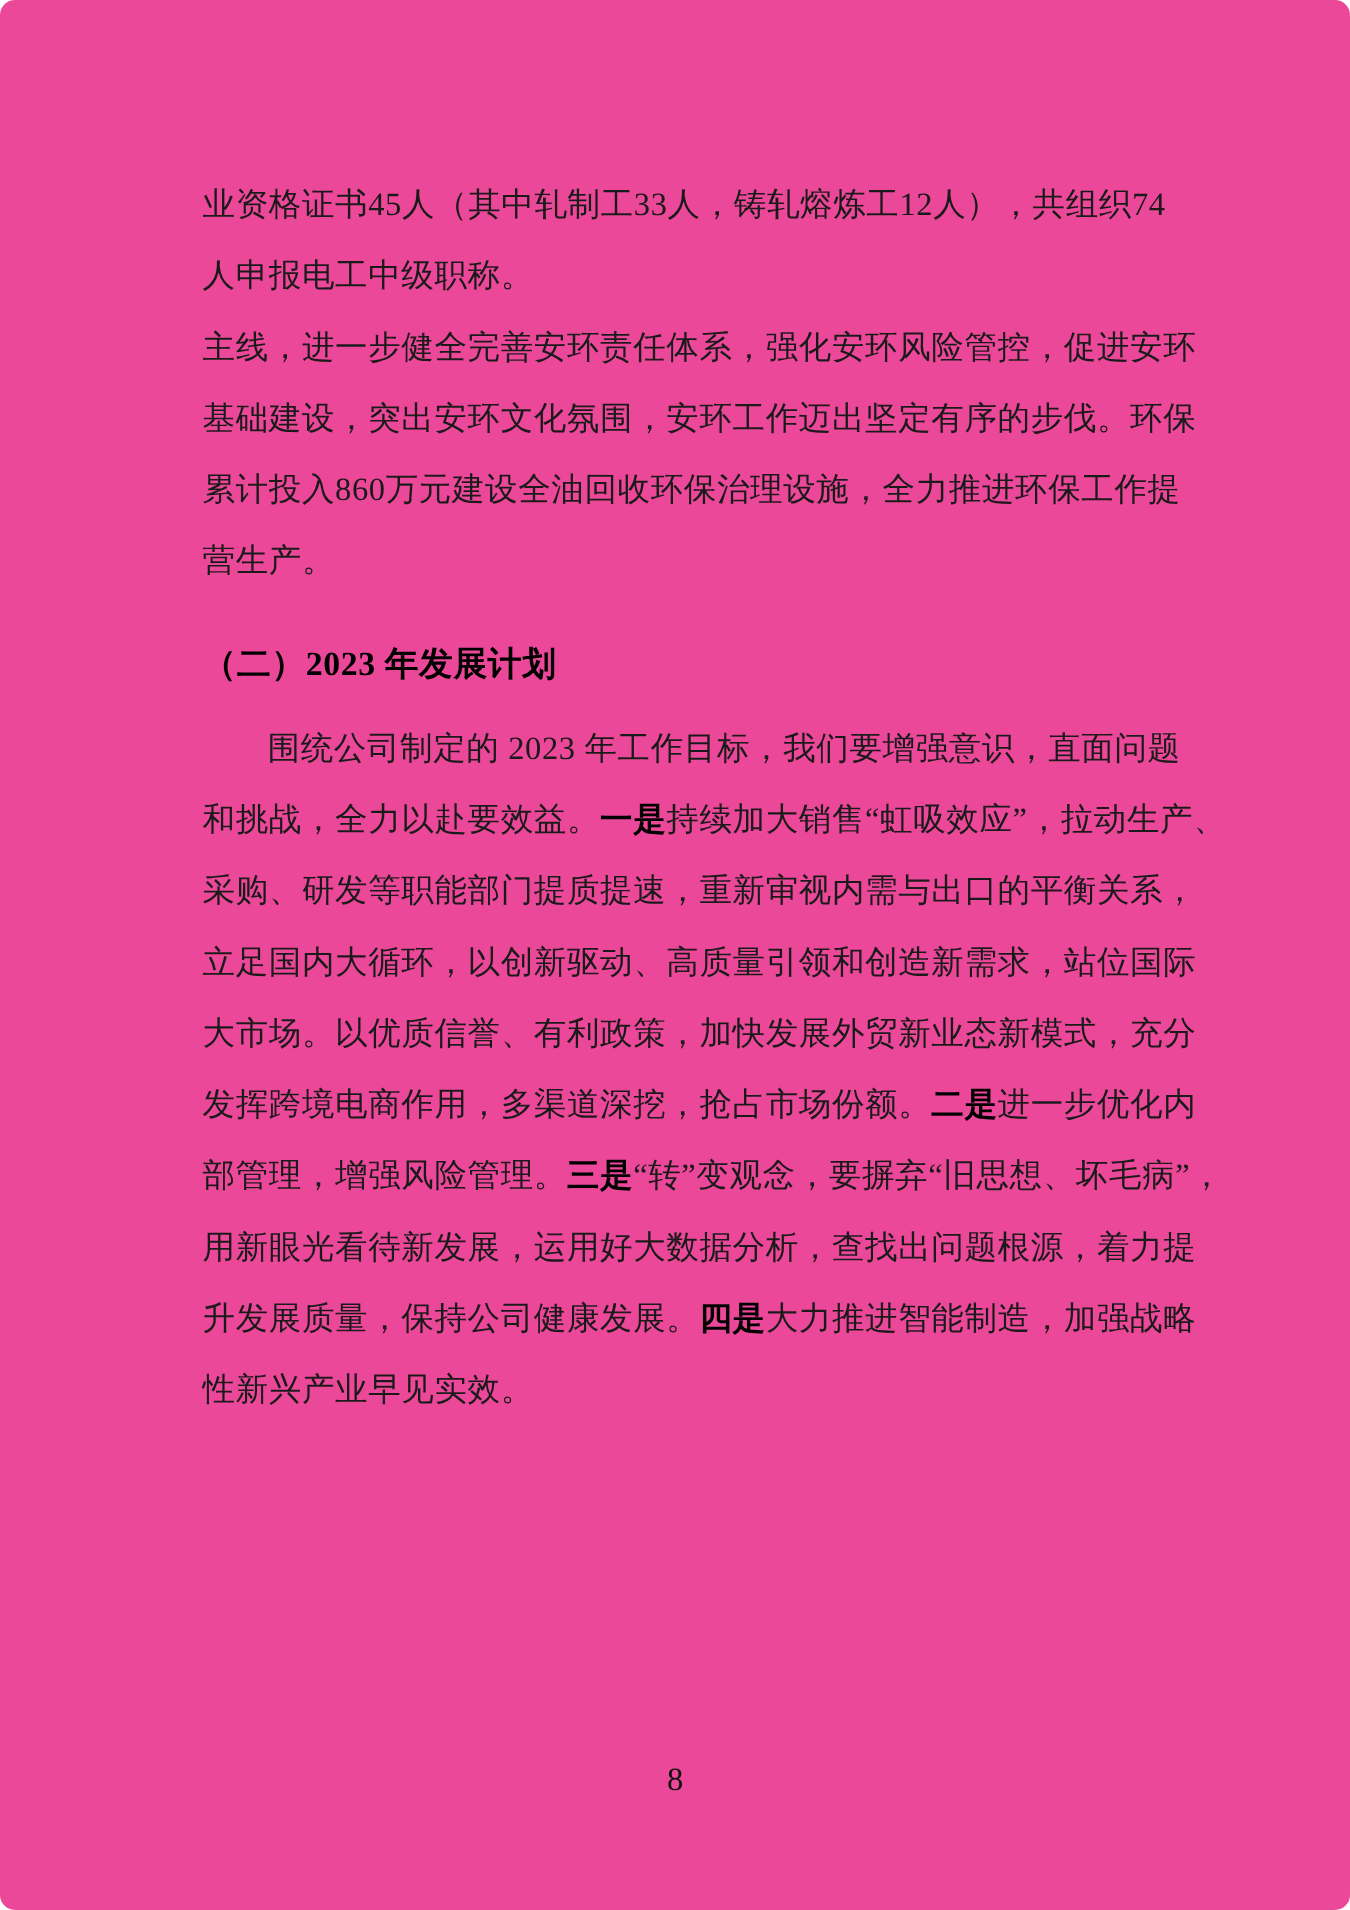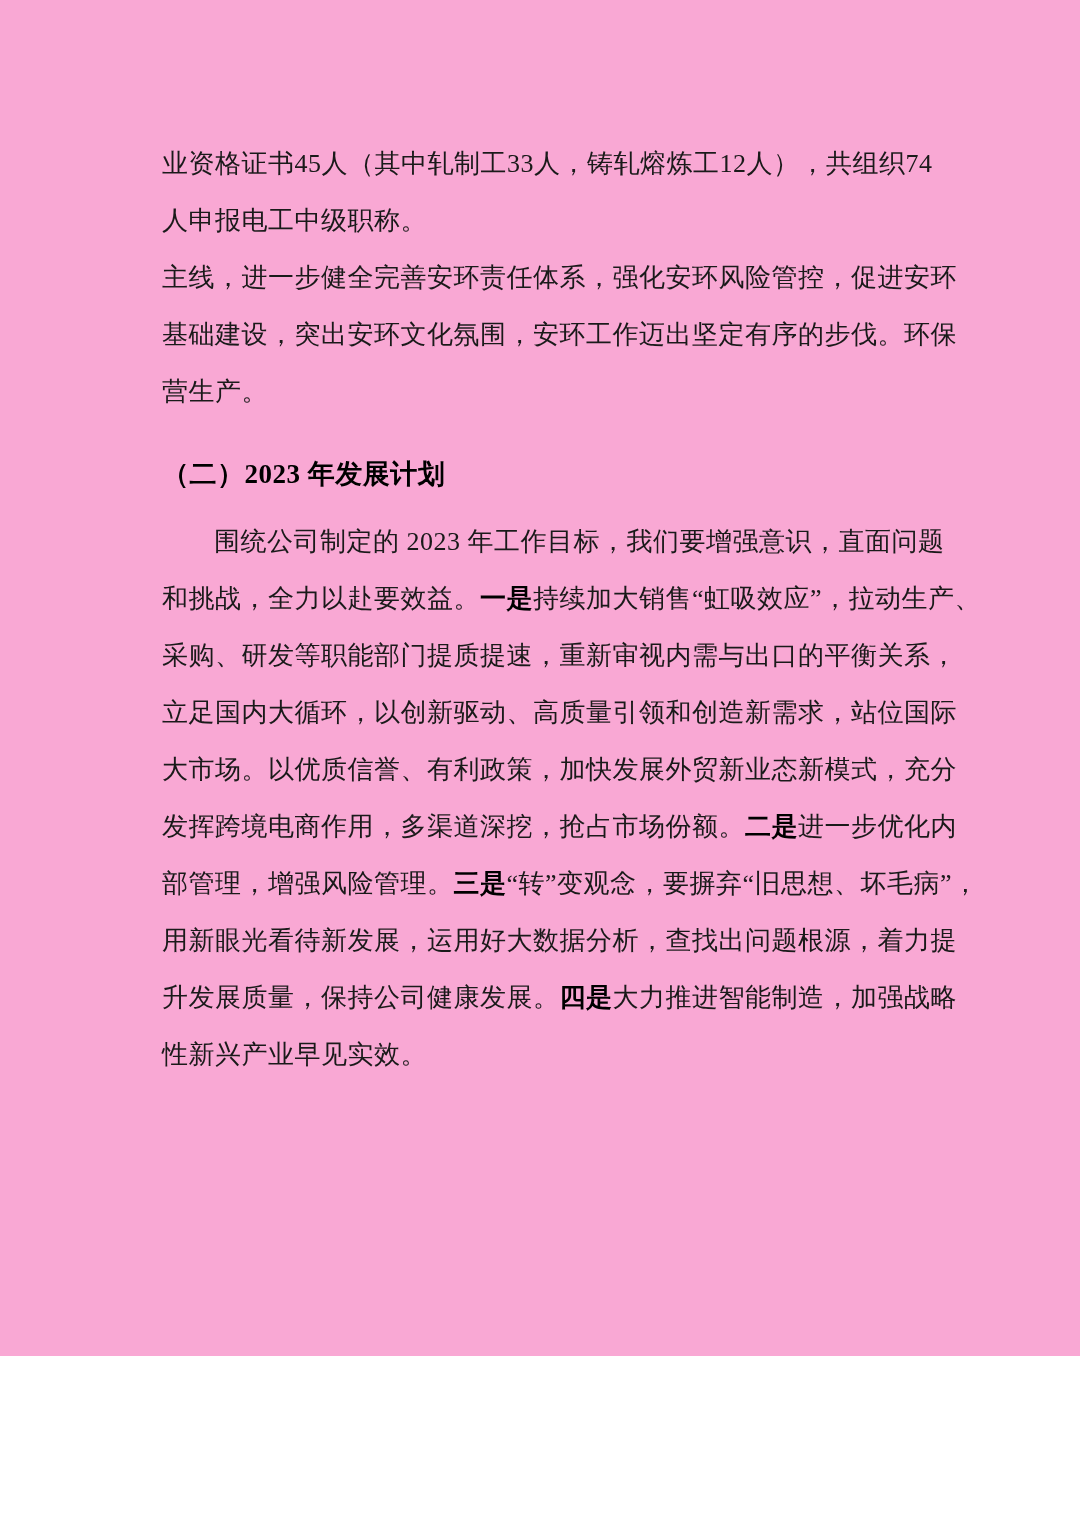--- a/index.html
+++ b/index.html
@@ -3,25 +3,26 @@
 <meta charset="utf-8">
 <style>
   html, body {
     margin: 0;
     padding: 0;
     background: #ffffff;
   }
   .page {
     position: relative;
     width: 1080px;
-    height: 1356px;
-    background: #f9a8d4;
+    height: 1528px;
+    background: #ec4899;
     font-family: "Liberation Serif", "DejaVu Serif", serif;
     color: #1a1a1a;
     overflow: hidden;
+    border-radius: 12px;
   }
   .content {
     position: absolute;
     left: 162px;
     top: 135px;
     width: 790px;
   }
   .line {
     height: 57px;
     line-height: 57px;
@@ -69,20 +70,21 @@
 
     <div>
       <div class="line"><span>业资格证书45人（其中轧制工33人，铸轧熔炼工12人），共组织74</span></div>
       <div class="line"><span>人申报电工中级职称。</span></div>
     </div>
 
 
     <div>
       <div class="line"><span>主线，进一步健全完善安环责任体系，强化安环风险管控，促进安环</span></div>
       <div class="line"><span>基础建设，突出安环文化氛围，安环工作迈出坚定有序的步伐。环保</span></div>
+      <div class="line"><span>累计投入860万元建设全油回收环保治理设施，全力推进环保工作提</span></div>
       <div class="line"><span>营生产。</span></div>
     </div>
 
     <div class="line h2"><span>（二）2023 年发展计划</span></div>
 
     <div>
       <div class="line indent"><span>围统公司制定的 2023 年工作目标，我们要增强意识，直面问题</span></div>
       <div class="line"><span>和挑战，全力以赴要效益。</span><span class="b">一是</span><span>持续加大销售“虹吸效应”，拉动生产、</span></div>
       <div class="line"><span>采购、研发等职能部门提质提速，重新审视内需与出口的平衡关系，</span></div>
       <div class="line"><span>立足国内大循环，以创新驱动、高质量引领和创造新需求，站位国际</span></div>

